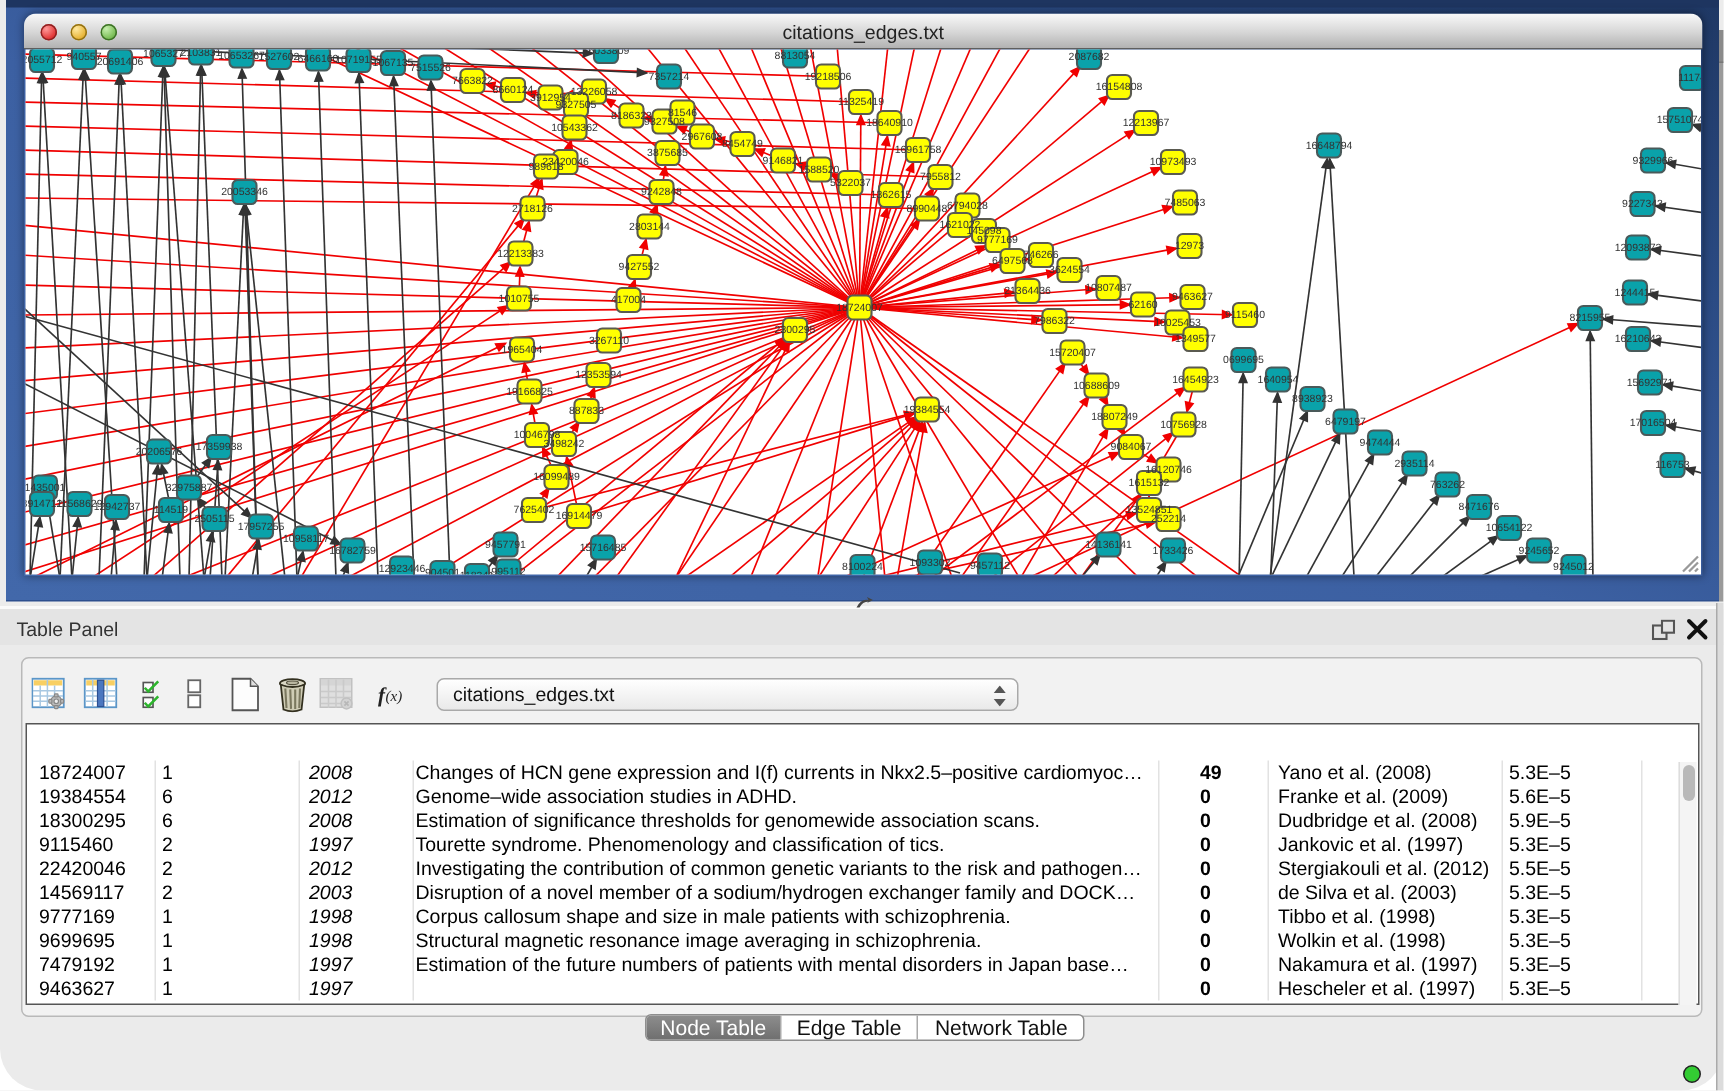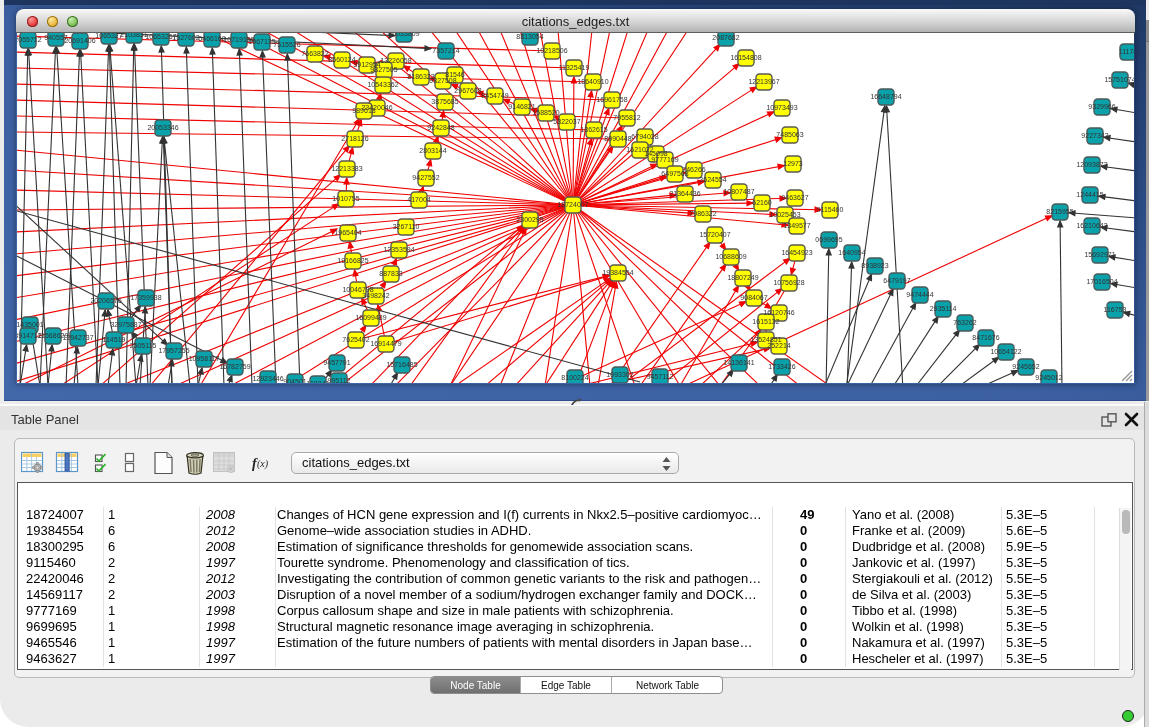--- a/index.html
+++ b/index.html
@@ -35,21 +35,21 @@
 .c0 { left:8px; width:80px; }
 .c1 { left:90px; width:90px; }
 .c2 { left:188px; width:70px;font-style:italic; }
 .c3 { left:259px; width:494px; }
 .c4 { left:782px; width:68px;font-weight:bold; }
 .c5 { left:834px; width:152px; }
 .c6 { left:988px; width:90px; }
 #vscroll { position:absolute; right:1px; top:25px; width:12px; height:162px; background:#f4f4f4; border-left:1px solid #ddd; }
 #vthumb { position:absolute; left:1.5px; top:2px; width:8px; height:24px; background:#b9b9b9; border-radius:4px; }
 #tabs { position:absolute; left:430px; top:274px; width:293px; height:18px; border:1px solid #8e8e8e; border-radius:4px;
-  background:#ffffff; font-size:10px; }
+  background:#ffffff; font-size:14px; }
 #tabs .seg { position:absolute; top:0; height:100%; text-align:center; line-height:17px; color:#111; }
 #tabs .sel { background:linear-gradient(#8d8d8d,#6f6f6f); color:#fff; border-radius:3px 0 0 3px; }
 #memory { position:absolute; right:34px; top:309px; font-size:10px; color:#222;margin-top:48px; }
 #memled { position:absolute; right:15px; top:308px; width:12px; height:12px; border-radius:50%; background:#33cc33; border:1.5px solid #222; }
 #rightstrip-bot { position:absolute; left:1144px; top:402px; width:5px; height:325px; background:#dcdcdc; border-left:1px solid #aaa; }
 </style></head>
 <body>
 <div id="page">
   <div id="desktop"></div>
   <div id="rightstrip-top"></div>
@@ -858,21 +858,21 @@
 <div class="tr">
               <div class="c0">9699695</div>
               <div class="c1">1</div>
               <div class="c2">1998</div>
               <div class="c3">Structural magnetic resonance image averaging in schizophrenia.</div>
               <div class="c4">0</div>
               <div class="c5">Wolkin et al. (1998)</div>
               <div class="c6">5.3E–5</div>
             </div>
 <div class="tr">
-              <div class="c0">9465546</div>
+              <div class="c0">7479192</div>
               <div class="c1">1</div>
               <div class="c2">1997</div>
               <div class="c3">Estimation of the future numbers of patients with mental disorders in Japan base…</div>
               <div class="c4">0</div>
               <div class="c5">Nakamura et al. (1997)</div>
               <div class="c6">5.3E–5</div>
             </div>
 <div class="tr">
               <div class="c0">9463627</div>
               <div class="c1">1</div>

